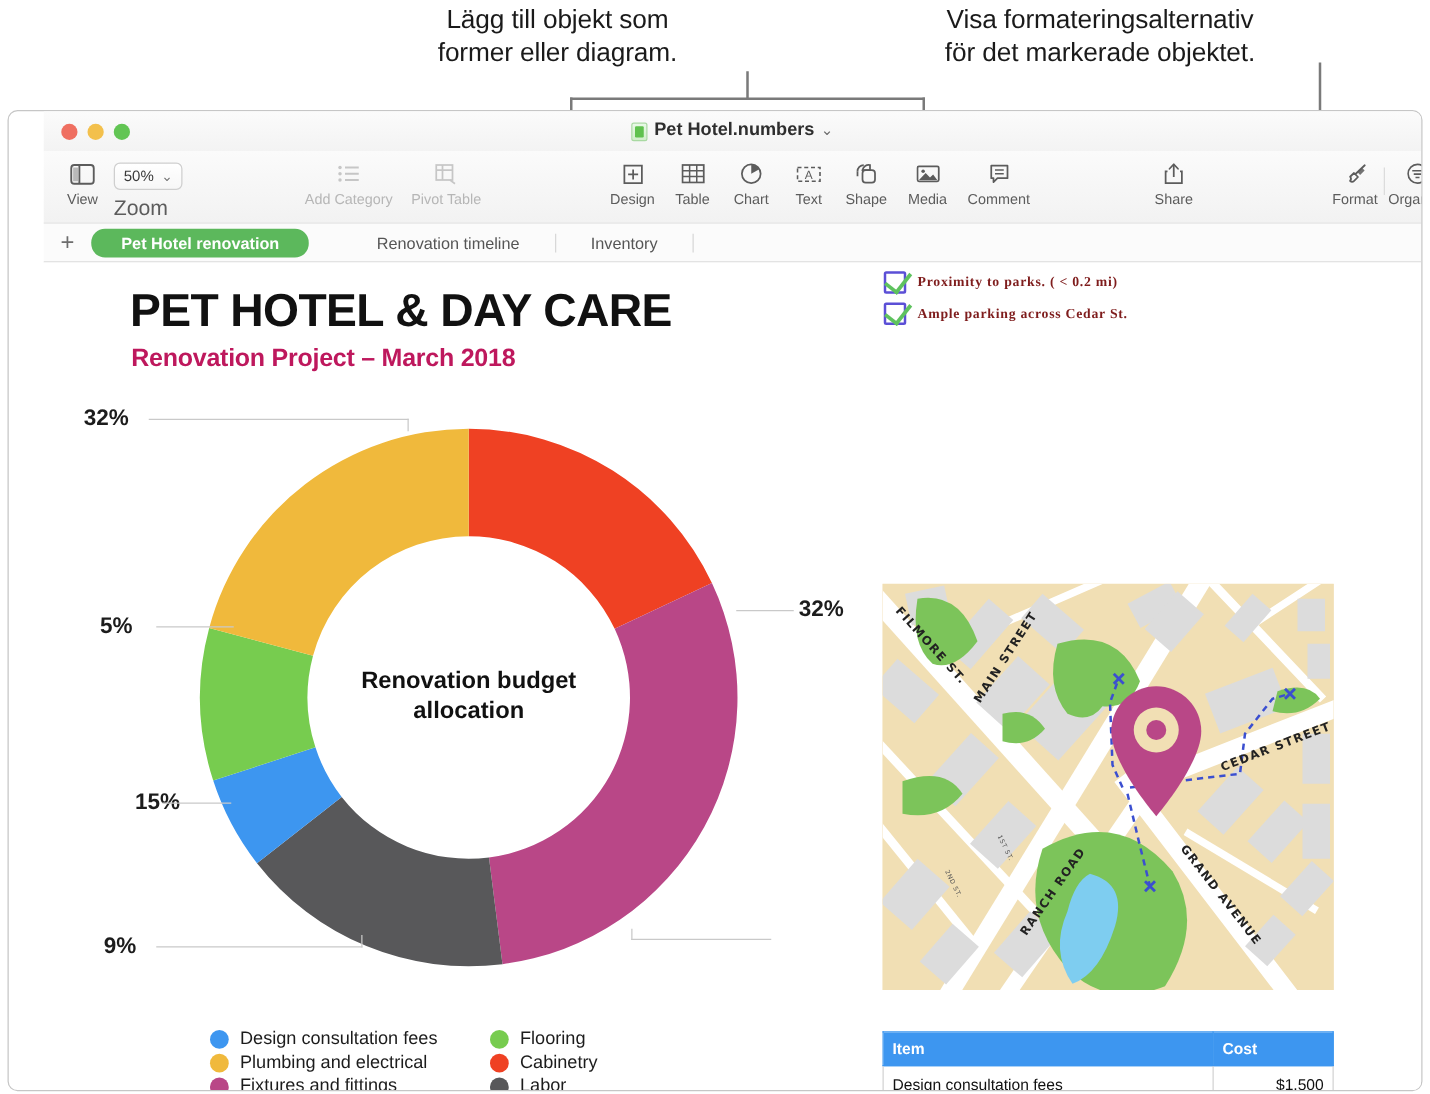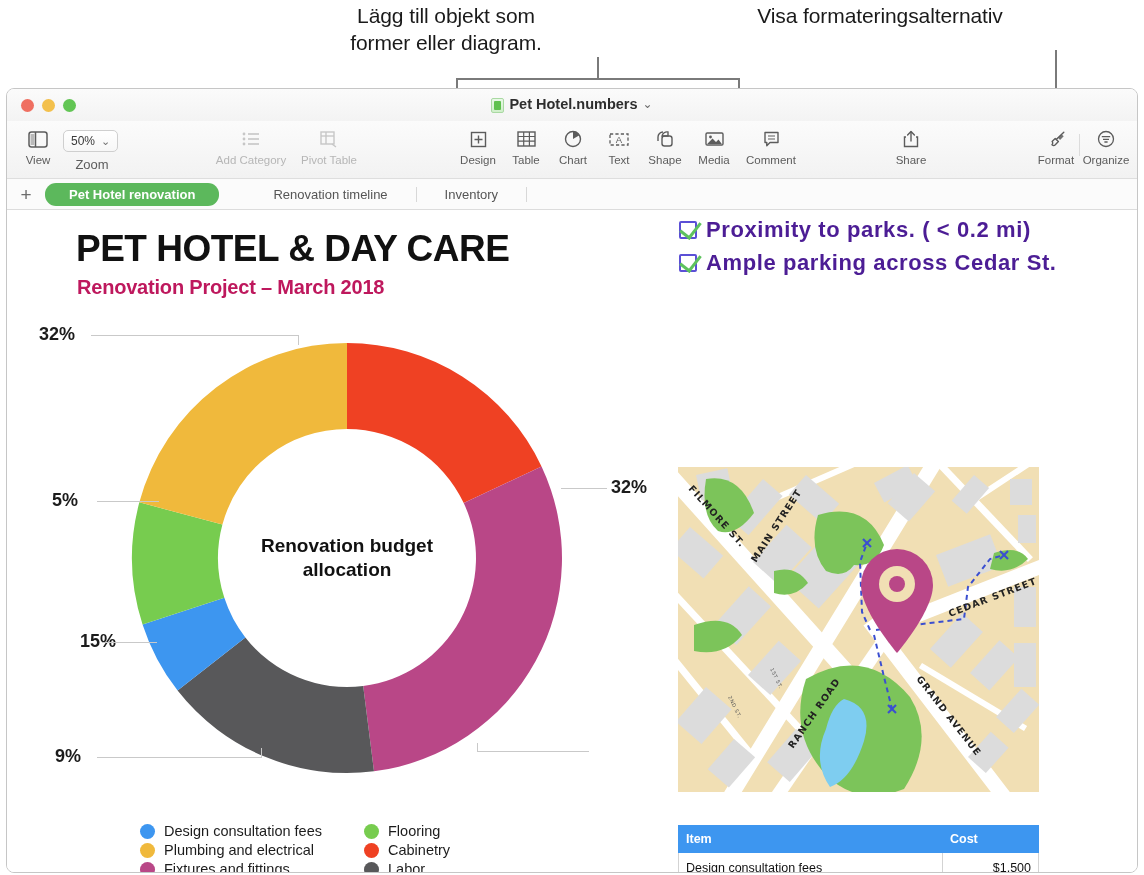--- a/index.html
+++ b/index.html
@@ -24,20 +24,21 @@
 
   
   .window {
     position: absolute;
     left: 6px; top: 88px;
     width: 1132px; height: 785px;
     background: #ffffff;
     border: 1px solid #c6c6c6;
     border-radius: 8px;
     overflow: hidden;
+    padding-left: 28px;
   }
 
   
   .titlebar {
     position: relative;
     height: 32px;
     background: linear-gradient(#fbfbfb, #f3f3f3);
   }
   .traffic { position: absolute; left: 14px; top: 10px; display: flex; gap: 8px; }
   .dot { width: 13px; height: 13px; border-radius: 50%; }
@@ -81,22 +82,22 @@
   .tb-item.dim svg { opacity: .45; }
 
   .zoom-ctl {
     position: absolute; top: 9px; left: 56px;
     height: 22px; padding: 0 7px;
     border: 1px solid #cfcfcf; border-radius: 5px;
     background: linear-gradient(#ffffff,#f7f7f7);
     display: flex; align-items: center; gap: 6px;
     font-size: 12px; color: #3a3a3a;
   }
-  .zoom-lbl { position: absolute; top: 36px; left: 56px; width: 58px; text-align: center;
-              font-size: 13px; color: #5c5c5c; }
+  .zoom-lbl { position: absolute; top: 36px; left: 56px; width: 58px; text-align: left;
+              font-size: 17px; color: #5c5c5c; }
   .tb-sep { position: absolute; top: 13px; width: 1px; height: 22px; background: #dcdcdc; }
 
   
   .tabbar {
     position: relative;
     height: 31px;
     background: #fbfbfb;
     border-bottom: 1px solid #dcdcdc;
     display: flex; align-items: center;
   }
@@ -146,22 +147,22 @@
     width: 18px; height: 18px; border: 2px solid #5b4fd6; border-radius: 2px;
     position: relative; flex: none;
   }
   .hw-check::after {
     content: ""; position: absolute; left: 3px; top: -5px;
     width: 10px; height: 17px;
     border-right: 3px solid #5ec25e; border-bottom: 3px solid #5ec25e;
     transform: rotate(38deg);
   }
   .hw-text {
-    color: #4c1d95; font-size: 22px; font-weight: bold;
-    font-family: Liberation Sans, sans-serif; letter-spacing: 0.6px;
+    color: #7f1d1d; font-size: 11px; font-weight: bold;
+    font-family: Liberation Serif, serif; letter-spacing: 0.6px;
     white-space: nowrap;
   }
 
   .map { position: absolute; left: 671px; top: 257px; width: 361px; height: 325px;
          background: #f1dfb4; overflow: hidden; }
 
   
   .tbl { position: absolute; left: 671px; top: 615px; width: 361px;
          border-collapse: collapse; font-size: 12.5px; }
   .tbl th, .tbl td {
@@ -180,20 +181,21 @@
 <body>
 
 <div id="root">
 
   <div class="callout-text" style="left:306px; top:2px; width:280px;">
     <div>Lägg till objekt som</div>
     <div>former eller diagram.</div>
   </div>
   <div class="callout-text" style="left:680px; top:2px; width:400px;">
     <div>Visa formateringsalternativ</div>
+    <div>för det markerade objektet.</div>
   </div>
 
   <div class="callout-line" style="left:597px; top:57px; width:2px; height:22px;"></div>
   <div class="callout-line" style="left:456px; top:78px; width:284px; height:2px;"></div>
   <div class="callout-line" style="left:456px; top:78px; width:2px; height:12px;"></div>
   <div class="callout-line" style="left:738px; top:78px; width:2px; height:12px;"></div>
 
   <div class="callout-line" style="left:1055px; top:50px; width:2px; height:72px;"></div>
 
   <div class="window">

